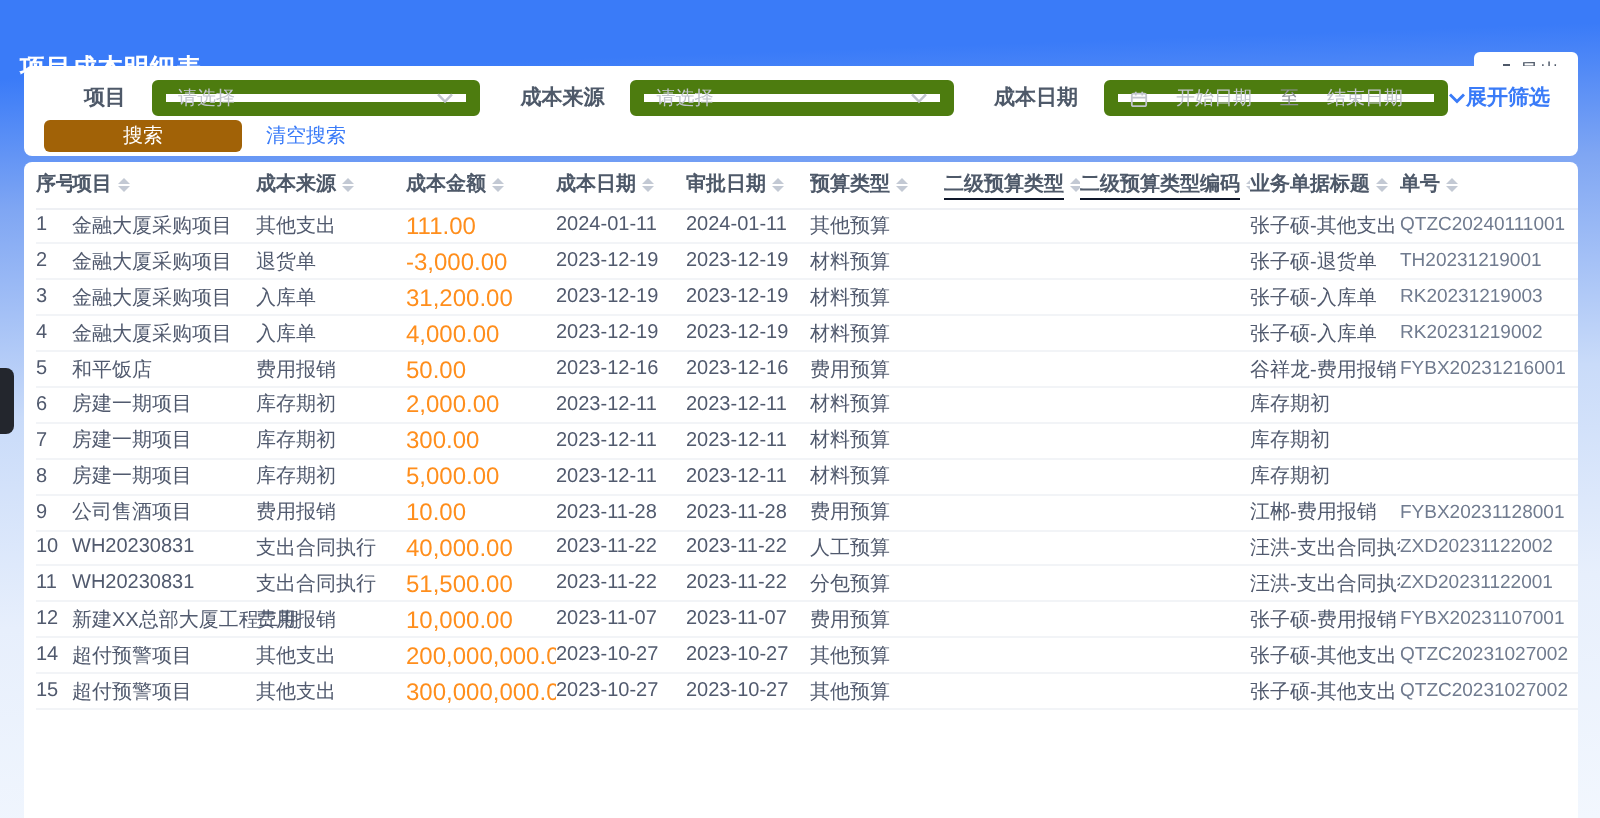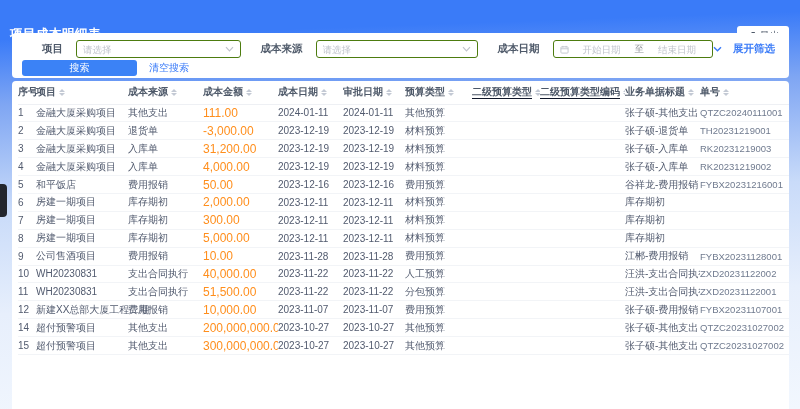--- a/index.html
+++ b/index.html
@@ -14,33 +14,33 @@
   .page-title { position:absolute; left:10px; top:7px; color:#fff; font-size:12.5px; font-weight:bold; letter-spacing:.5px; }
   .export-btn { position:absolute; right:11px; top:7px; height:19px; padding:0 9px;
     background:#fff; border:none; border-radius:3px; font-size:10px; color:#4E5969;
     display:flex; align-items:center; gap:4px; cursor:pointer; font-family:inherit; }
   
   .filter-card { position:absolute; left:12px; right:11px; top:33px; height:45px;
     background:#fff; border-radius:4px; }
   .filter-row { position:absolute; top:7px; left:0; right:0; height:18px; display:flex; align-items:center; }
   .flabel { font-size:10.5px; color:#4E5969; font-weight:600; white-space:nowrap; }
   .lbl1 { margin-left:30px; } .lbl2 { margin-left:20px; } .lbl3 { margin-left:20px; }
-  .select-box, .date-box { height:18px; border:1px solid #4d7c0f; border-radius:3px; background:#fff;
+  .select-box, .date-box { height:18px; border:7px solid #4d7c0f; border-radius:3px; background:#fff;
     display:flex; align-items:center; margin-left:13px; padding:0 6px; }
   .select-box { justify-content:space-between; }
   .sel-project { width:195px; } .sel-source { width:192px; } .date-box { width:172px; gap:4px; }
   .select-box input, .date-box input { border:none; outline:none; font-size:9.5px; color:#606266;
     font-family:inherit; width:100%; background:transparent; }
   .date-box input { width:58px; text-align:center; }
   input::placeholder { color:#C0C4CC; }
   .date-sep { font-size:9.5px; color:#909399; }
-  .expand-link { margin-left:auto; margin-right:14px; display:flex; align-items:center; gap:11px;
+  .expand-link { margin-left:auto; margin-right:14px; display:flex; align-items:center; gap:0;
     color:#3A7BF8; font-size:10.5px; font-weight:600; cursor:pointer; white-space:nowrap; }
   .button-row { position:absolute; top:26px; left:0; right:0; height:17px; display:flex; align-items:center; }
-  .search-btn { margin-left:10px; width:115px; height:16px; background:#3b82f6; color:#fff;
+  .search-btn { margin-left:10px; width:99px; height:16px; background:#a16207; color:#fff;
     border:none; border-radius:3px; font-size:10px; cursor:pointer; font-family:inherit; }
   .clear-link { margin-left:12px; color:#3A7BF8; font-size:10px; cursor:pointer; text-decoration:none; }
   
   .table-card { position:absolute; left:12px; right:11px; top:81px; height:400px;
     background:#fff; border-radius:4px 4px 0 0; overflow:hidden; }
   table { border-collapse:collapse; table-layout:fixed; margin-left:6px; width:771px; }
   th { height:23px; text-align:left; font-size:10px; font-weight:600; color:#4E5969;
     border-bottom:1px solid #EEF0F4; white-space:nowrap; overflow:hidden; padding:0 4px 0 0; cursor:pointer; }
   th:nth-child(8) .hlabel, th:nth-child(9) .hlabel { border-bottom:1px solid #0f172a; padding-bottom:1px; }
   td { height:17.9px; font-size:10px; color:#515A6E; border-bottom:1px solid #F2F4F7;

